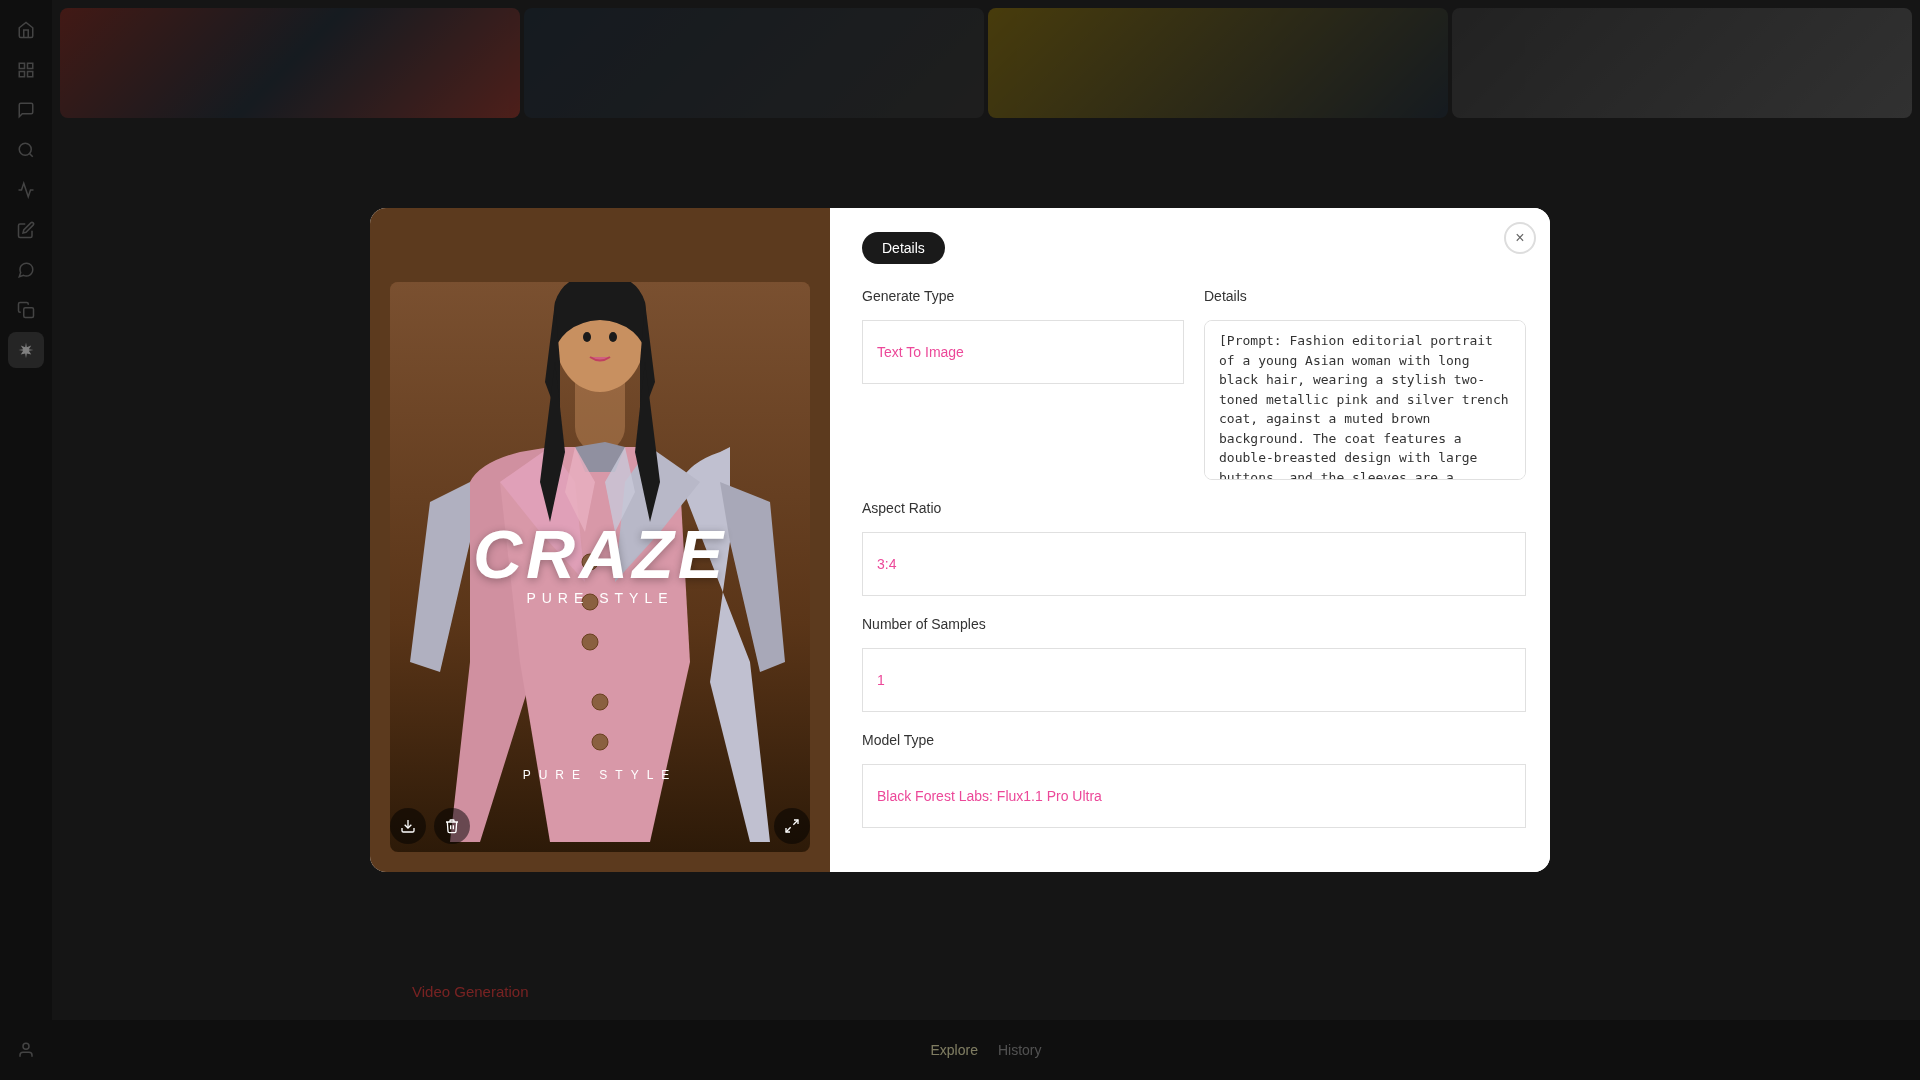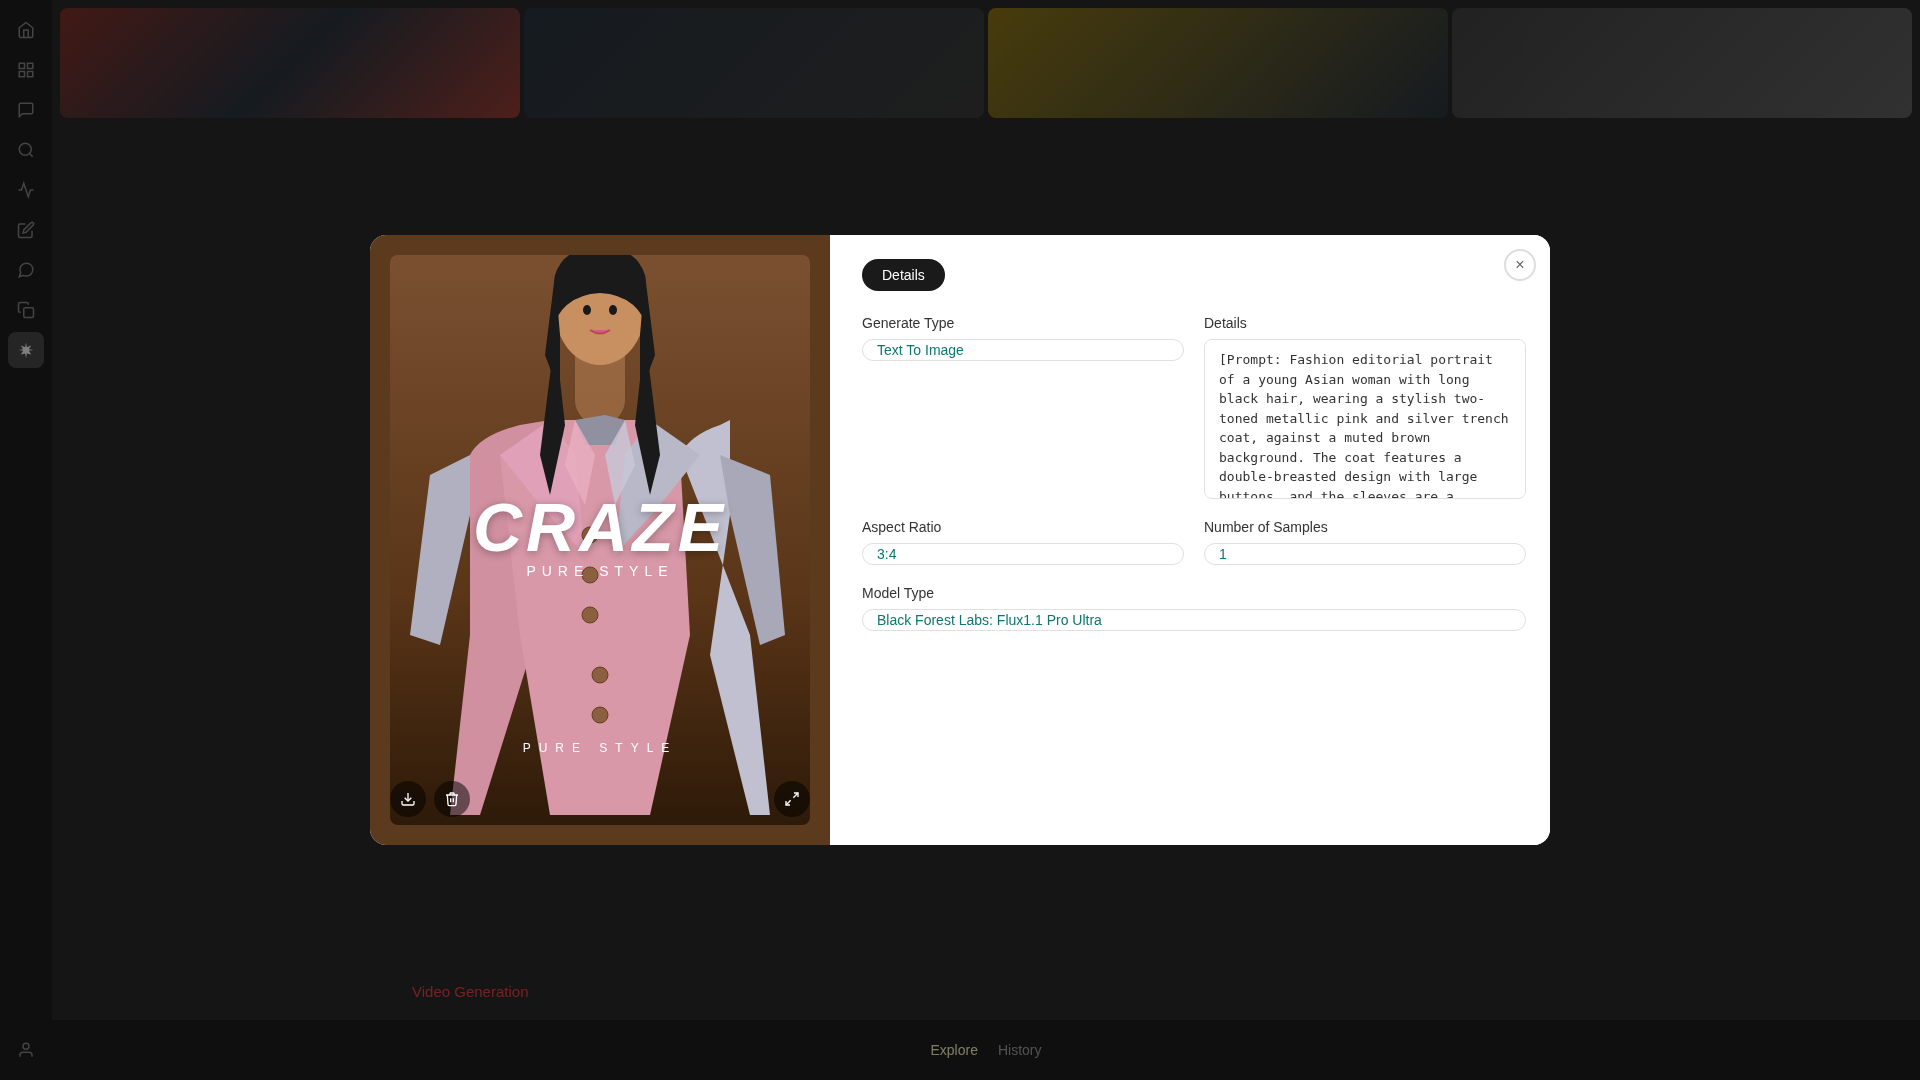--- a/index.html
+++ b/index.html
@@ -251,33 +251,33 @@
     
     .form-section {
       display: grid;
       grid-template-columns: 1fr 1fr;
       gap: 20px;
       margin-bottom: 20px;
     }
     .form-group {
       display: flex;
       flex-direction: column;
-      gap: 8px;
+      gap: 16px;
     }
     .form-label {
       font-size: 14px;
       font-weight: 500;
       color: #333;
     }
     .form-input {
       border: 1px solid #e0e0e0;
-      border-radius: 12px;
-      padding: 2px 14px;
+      border-radius: 0;
+      padding: 23px 14px;
       font-size: 14px;
-      color: #0f766e;
+      color: #ec4899;
       background: #fff;
       width: 100%;
     }
     .form-textarea {
       border: 1px solid #e0e0e0;
       border-radius: 8px;
       padding: 10px 14px;
       font-size: 13px;
       color: #333;
       background: #fff;
@@ -296,21 +296,21 @@
       background: #f5f5f5;
     }
     .form-textarea::-webkit-scrollbar-thumb {
       background: #ccc;
       border-radius: 3px;
     }
 
     
     .form-row {
       display: grid;
-      grid-template-columns: 1fr 1fr;
+      grid-template-columns: 1fr;
       gap: 20px;
       margin-bottom: 20px;
     }
 
     
     .form-row-single {
       margin-bottom: 20px;
     }
   </style>
 </head>

